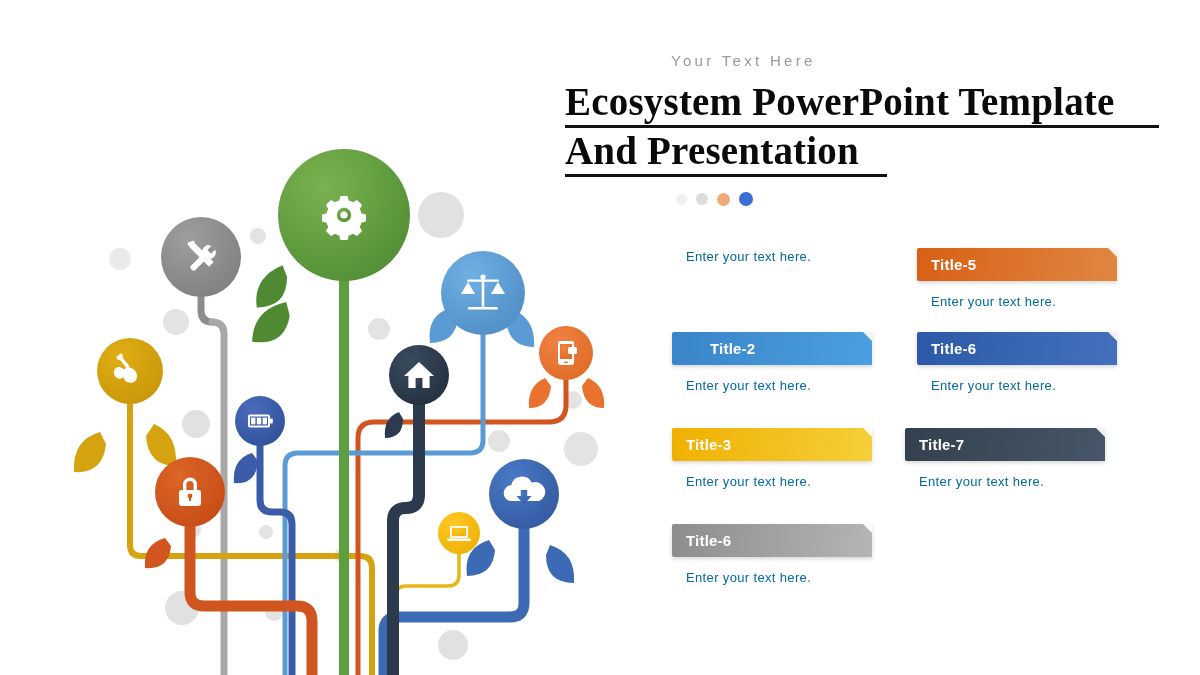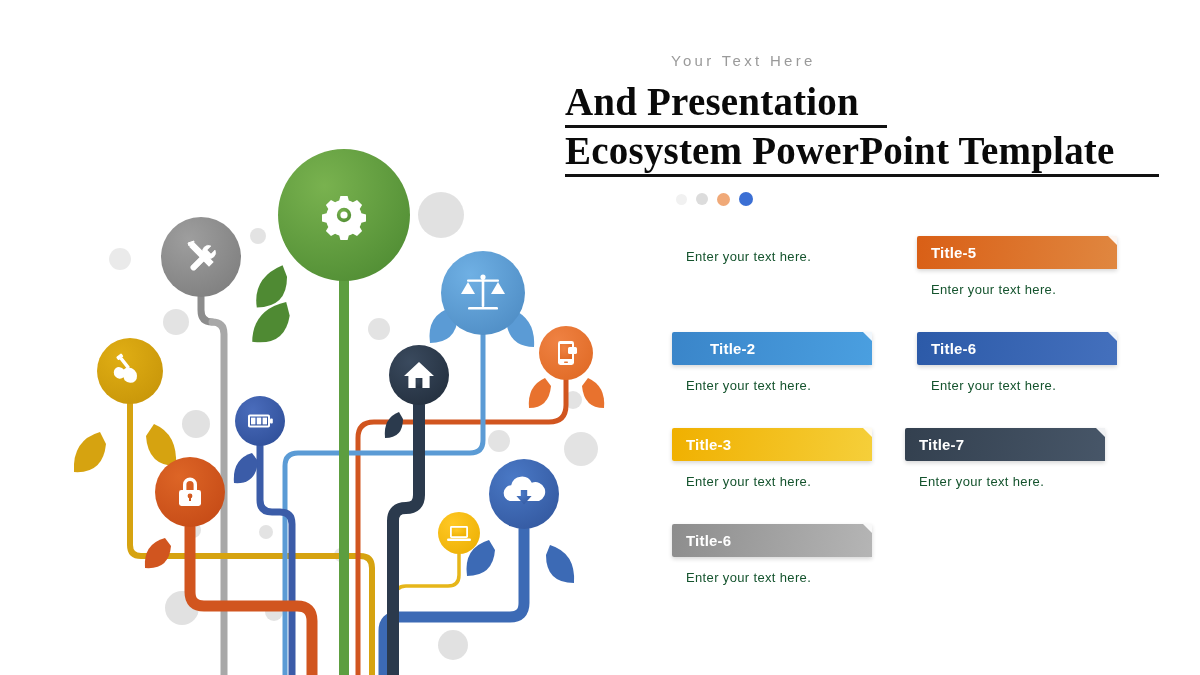--- a/index.html
+++ b/index.html
@@ -126,21 +126,21 @@
     font-size: 15px;
     font-weight: bold;
     letter-spacing: 0.2px;
     padding-left: 14px;
     font-family: "Liberation Sans", sans-serif;
   }
   .card-desc {
     margin-top: 13px;
     padding-left: 14px;
     font-size: 13px;
-    color: #14532d;
+    color: #0369a1;
     letter-spacing: 0.35px;
     font-family: "Liberation Sans", sans-serif;
   }
 </style>
 </head>
 <body>
 
 <div id="slide">
 
   <div id="illustration">
@@ -352,22 +352,22 @@
         </g>
       </g>
     </svg>
   </div>
 
   <div id="content">
 
     <div id="eyebrow">Your Text Here</div>
 
     <div id="title-block">
+      <span class="title-line" id="title-1">Ecosystem PowerPoint Template</span>
       <span class="title-line" id="title-2">And Presentation</span>
-      <span class="title-line" id="title-1">Ecosystem PowerPoint Template</span>
     </div>
 
     <div id="dots">
         <span class="dot" style="width: 11px; height: 11px; background: rgb(241, 241, 241);"></span>
         <span class="dot" style="width: 12px; height: 12px; background: rgb(220, 220, 220);"></span>
         <span class="dot" style="width: 13px; height: 13px; background: rgb(240, 169, 120);"></span>
         <span class="dot" style="width: 14px; height: 14px; background: rgb(59, 111, 212);"></span>
       </div>
 
     <div id="cards">
@@ -388,21 +388,21 @@
           </div>
           <div class="card-desc">Enter your text here.</div>
         </div>
         <div class="card" style="left: 0px; top: 288px;">
           <div class="card-bar" style="background: linear-gradient(100deg, rgb(141, 141, 141) 0%, rgb(181, 181, 181) 100%);">
             <span class="card-title">Title-6</span>
             <span class="fold"></span>
           </div>
           <div class="card-desc">Enter your text here.</div>
         </div>
-        <div class="card" style="left: 245px; top: 0px;">
+        <div class="card" style="left: 245px; top: 12px;">
           <div class="card-bar" style="background: linear-gradient(100deg, rgb(217, 95, 22) 0%, rgb(224, 135, 64) 100%);">
             <span class="card-title">Title-5</span>
             <span class="fold"></span>
           </div>
           <div class="card-desc">Enter your text here.</div>
         </div>
         <div class="card" style="left: 245px; top: 96px;">
           <div class="card-bar" style="background: linear-gradient(100deg, rgb(44, 90, 168) 0%, rgb(68, 112, 189) 100%);">
             <span class="card-title">Title-6</span>
             <span class="fold"></span>

